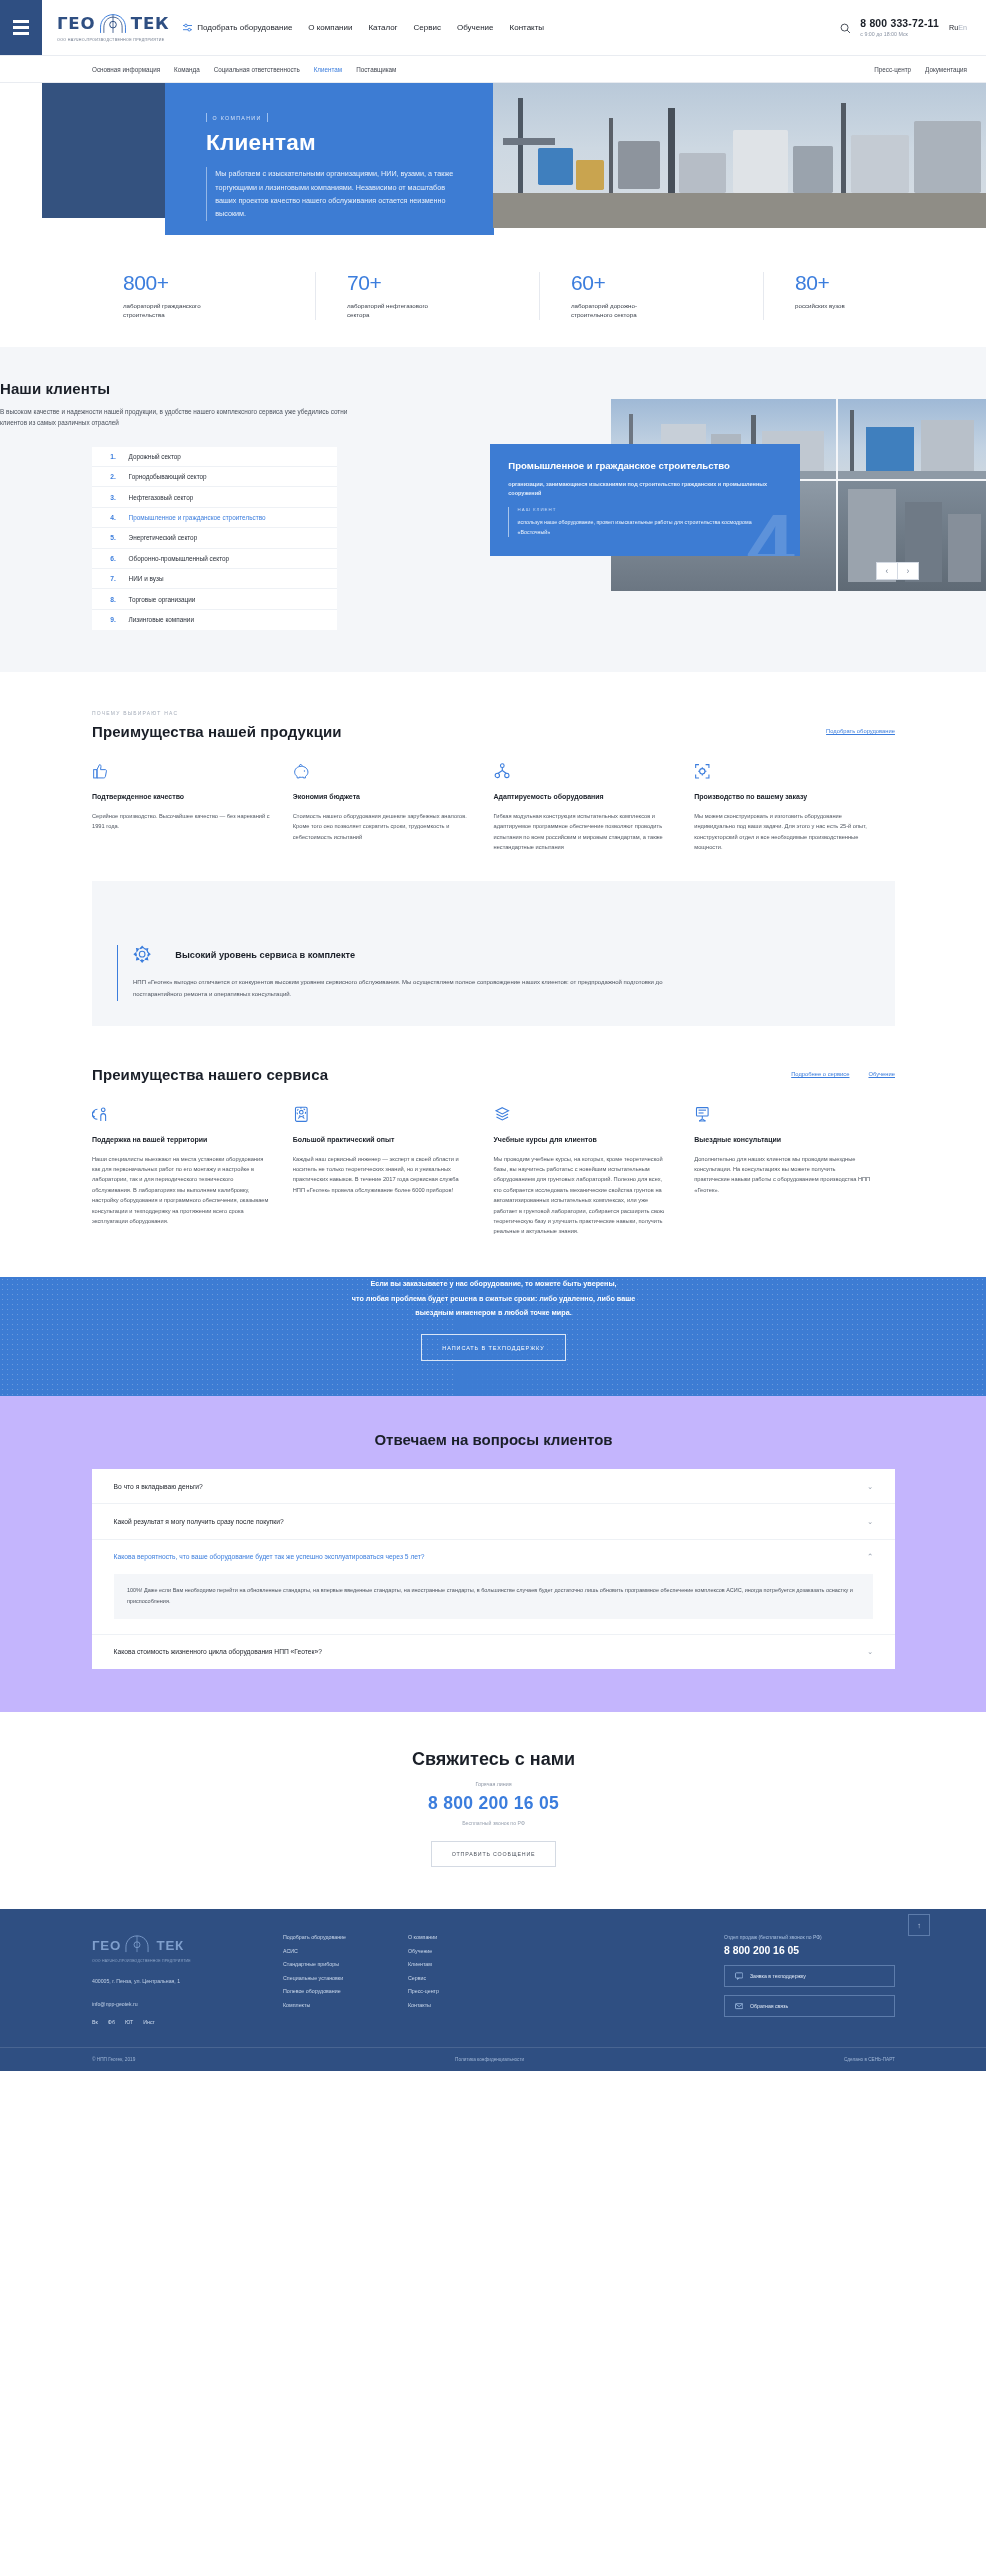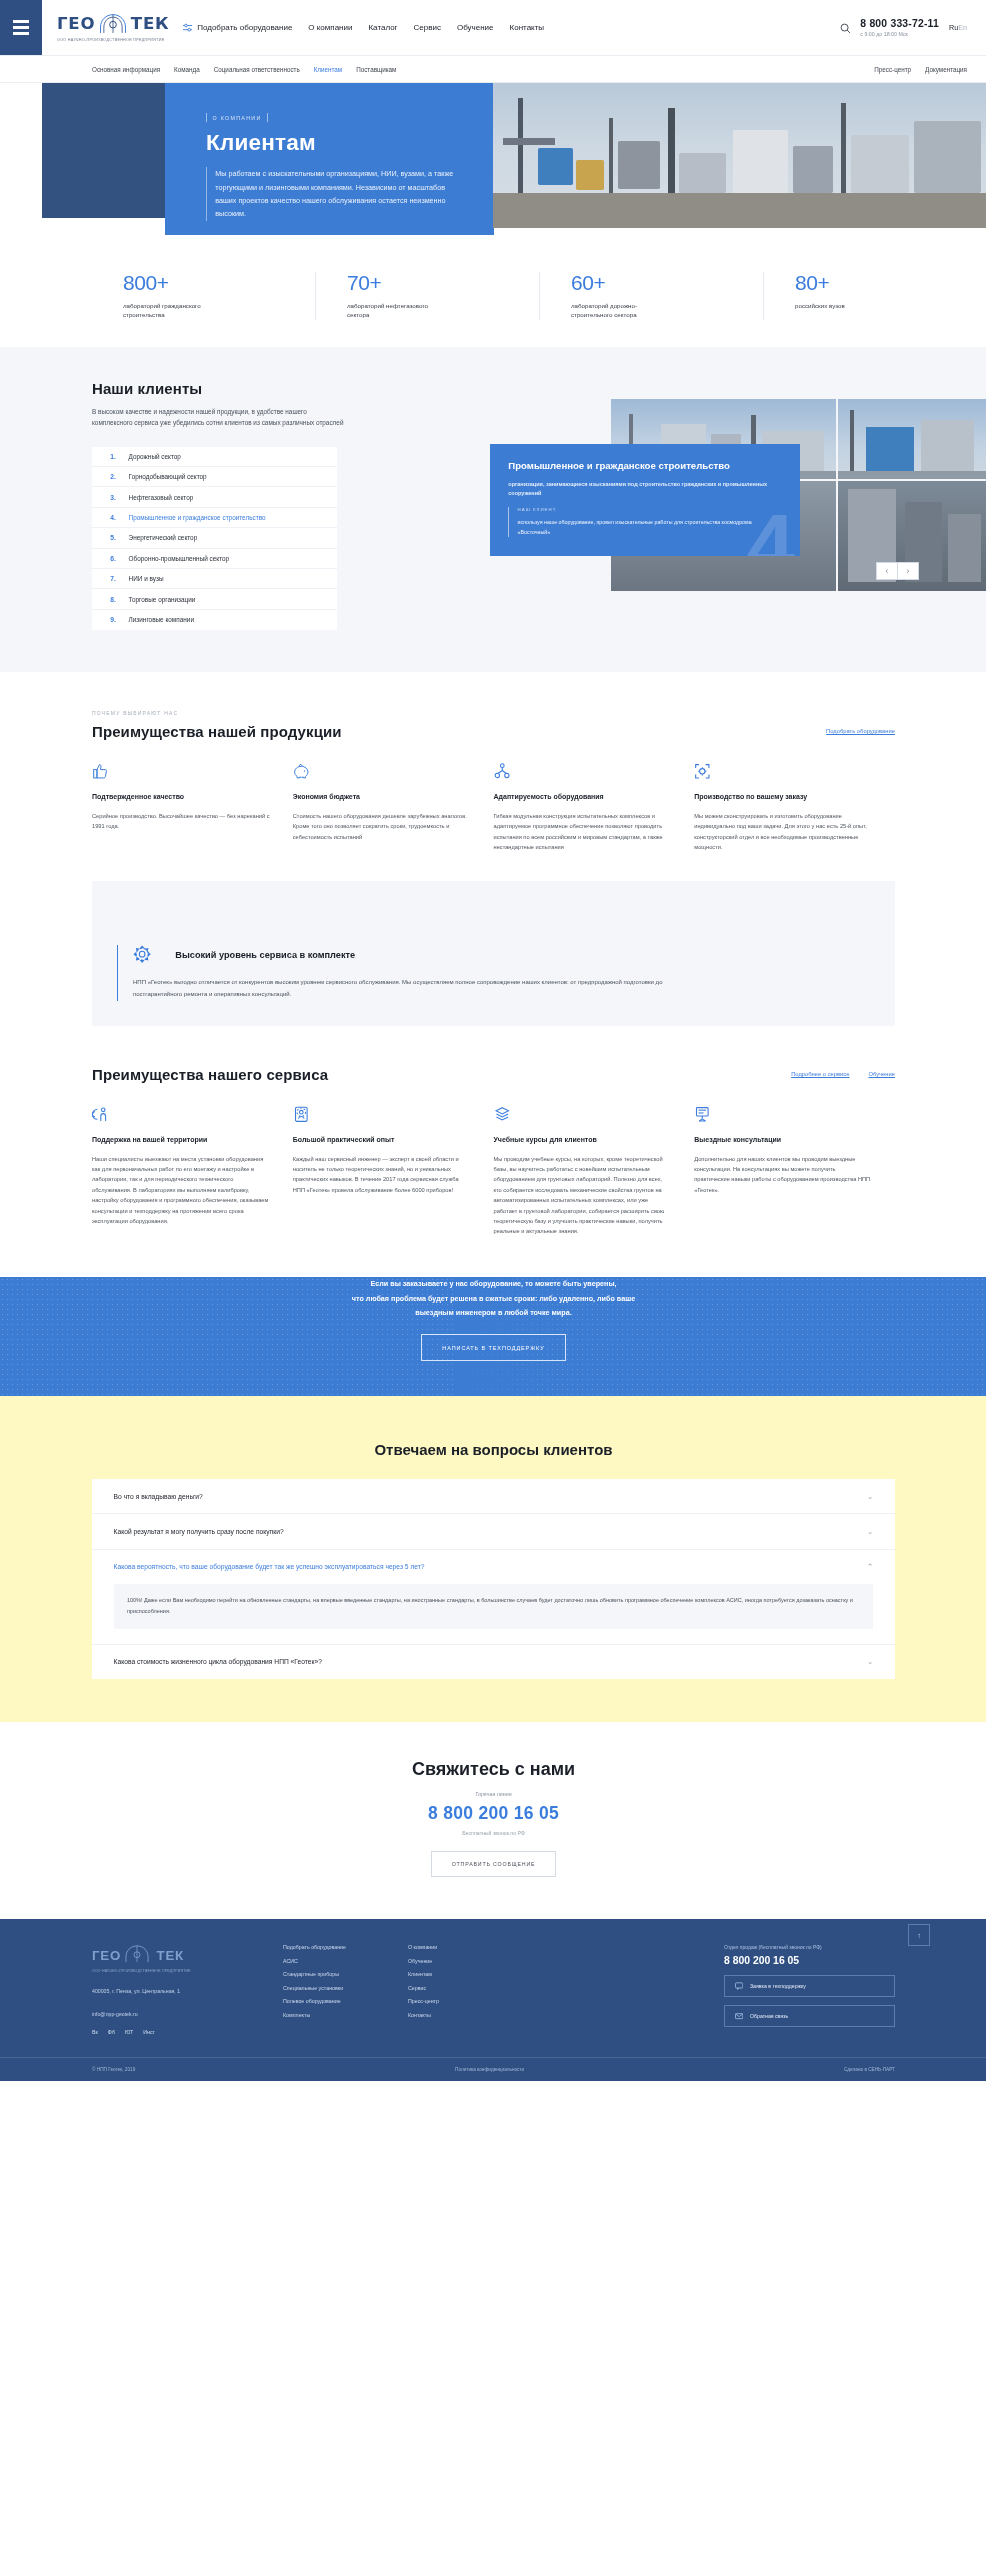--- a/index.html
+++ b/index.html
@@ -59,21 +59,21 @@
 
   
   .stats { display: flex; padding: 23px 0 27px 0; background: #fff; }
   .stat { flex: 1; padding-left: 31px; border-left: 0.8px solid #e6e9ef; }
   .stat:first-child { border-left: none; margin-left: 92px; }
   .stat-num { font-size: 21px; font-weight: 400; color: #3b7ddd; line-height: 1; letter-spacing: -0.4px; }
   .stat-lbl { margin-top: 7.5px; font-size: 6.2px; line-height: 1.55; color: #3c424c; max-width: 87px; }
 
   
   .clients { background: #f4f6f9; padding: 33px 0 42px 0; position: relative; }
-  .clients-head { padding-left: 92px; width: 349px; }
+  .clients-head { width: 349px; }
   .h2 { font-size: 15px; font-weight: 700; color: #1a1f28; letter-spacing: 0.1px; }
   .clients-sub { margin-top: 9.2px; font-size: 6.4px; line-height: 1.75; color: #4a515c; }
   .client-list { margin: 18.3px 0 0 92px; width: 245px; background: #fff; }
   .cl-row { display: flex; align-items: center; gap: 10px; height: 20.4px; padding: 0 11.6px 0 18.3px; border-bottom: 0.8px solid #eef1f5; }
   .cl-row:last-child { border-bottom: none; }
   .cl-n { font-size: 6.7px; font-weight: 700; color: #3b7ddd; width: 8.3px; flex: none; }
   .cl-t { font-size: 6.4px; color: #2b313b; }
   .cl-row.active .cl-t { color: #3b7ddd; }
 
   .gallery { position: absolute; right: 0; top: 52px; width: 376px; height: 191px; }
@@ -116,21 +116,21 @@
   .cta { position: relative; background: #3d7cd3; height: 119px; overflow: hidden; display: flex; flex-direction: column; align-items: center; justify-content: flex-start; }
   .dots { position: absolute; inset: 0; opacity: .55;
     background-image: radial-gradient(circle, rgba(255,255,255,.42) 0.7px, transparent 0.7px);
     background-size: 5px 5px; }
   .dots-mask { position: absolute; right: 0; top: 0; width: 533px; height: 100%;
     background: linear-gradient(90deg, rgba(61,124,211,1) 0%, rgba(61,124,211,0) 22%); }
   .cta-t { position: relative; z-index: 3; text-align: center; font-size: 7.2px; line-height: 2.05; font-weight: 700; color: #fff; }
   .cta-btn { position: relative; z-index: 3; margin-top: 13.3px; border: 0.8px solid rgba(255,255,255,.8); color: #fff; font-size: 5.5px; letter-spacing: 0.9px; padding: 9.2px 20px; background: transparent; text-transform: uppercase; }
 
   
-  .faq { background: #fef9c3; padding: 45px 0 43px 0; }
+  .faq { background: #c4b5fd; padding: 35px 0 43px 0; }
   .faq-h { text-align: center; font-size: 15px; font-weight: 700; color: #1a1f28; }
   .faq-list { margin: 21.6px 92px 0 92px; background: #fff; }
   .faq-item { border-bottom: 0.8px solid #eef1f5; }
   .faq-item:last-child { border-bottom: none; }
   .faq-q { display: flex; align-items: center; justify-content: space-between; padding: 13.3px 21.6px; font-size: 6.7px; color: #22262e; }
   .faq-item.open .faq-q { color: #3b7ddd; }
   .chev { color: #9aa3b1; font-size: 7.5px; line-height: 1; }
   .faq-a { margin: 0 21.6px 15px 21.6px; background: #f4f6f9; padding: 11.6px 13.3px; font-size: 5.5px; line-height: 2.0; color: #4a515c; }
 
   

